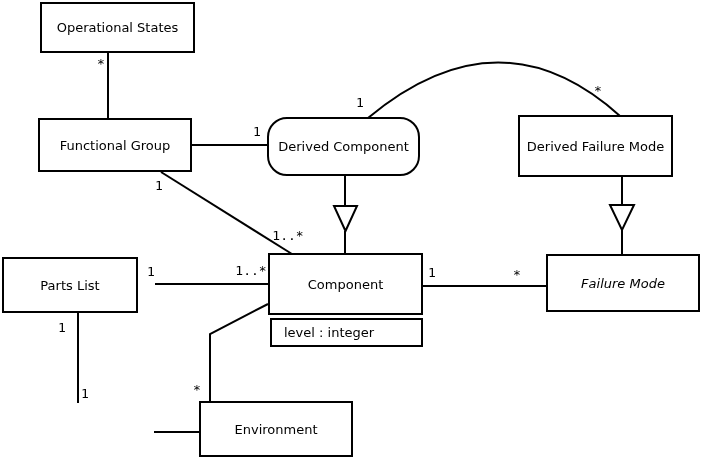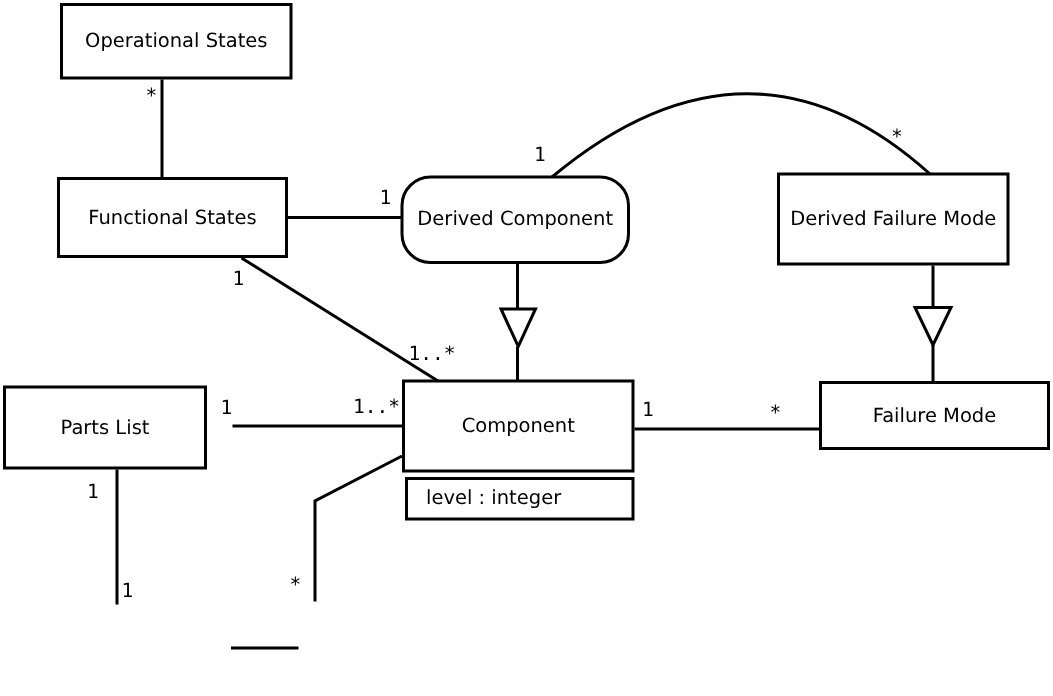--- a/index.html
+++ b/index.html
@@ -24,21 +24,21 @@
 </head>
 <body>
 
 <div class="canvas">
 
   <div class="uml-class" style="left:40px;top:2px;width:155px;height:51px;align-items:center;">
     <span>Operational States</span>
   </div>
 
   <div class="uml-class" style="left:38px;top:118px;width:154px;height:54px;">
-    <span>Functional States</span>
+    <span>Functional Group</span>
   </div>
 
   <div class="uml-class" style="left:267px;top:117px;width:153px;height:59px;border-radius:20px;">
     <span>Derived Component</span>
   </div>
 
   <div class="uml-class" style="left:518px;top:115px;width:155px;height:62px;">
     <span>Derived Failure Mode</span>
   </div>
 
@@ -47,25 +47,28 @@
   </div>
 
   <div class="uml-class" style="left:268px;top:253px;width:155px;height:62px;">
     <span>Component</span>
   </div>
 
   <div class="uml-class uml-attr" style="left:270px;top:318px;width:153px;height:29px;">
     <span>level : integer</span>
   </div>
 
-  <div class="uml-class" style="left:546px;top:254px;width:154px;height:46px;">
+  <div class="uml-class" style="left:546px;top:254px;width:154px;height:58px;font-style:italic;">
     <span>Failure Mode</span>
   </div>
 
 
+  <div class="uml-class" style="left:199px;top:401px;width:154px;height:56px;">
+    <span>Environment</span>
+  </div>
 
   <svg class="links" width="702" height="464" viewBox="0 0 702 464">
 
     <g stroke="#000000" stroke-width="2" fill="none">
       <line x1="108" y1="53" x2="108" y2="119"></line>
       <line x1="192" y1="145" x2="268" y2="145"></line>
       <line x1="161" y1="172" x2="292" y2="254"></line>
       <path d="M 368,118 Q 500,8 620,116"></path>
       <line x1="155" y1="284" x2="268" y2="284"></line>
       <line x1="423" y1="286" x2="546" y2="286"></line>

